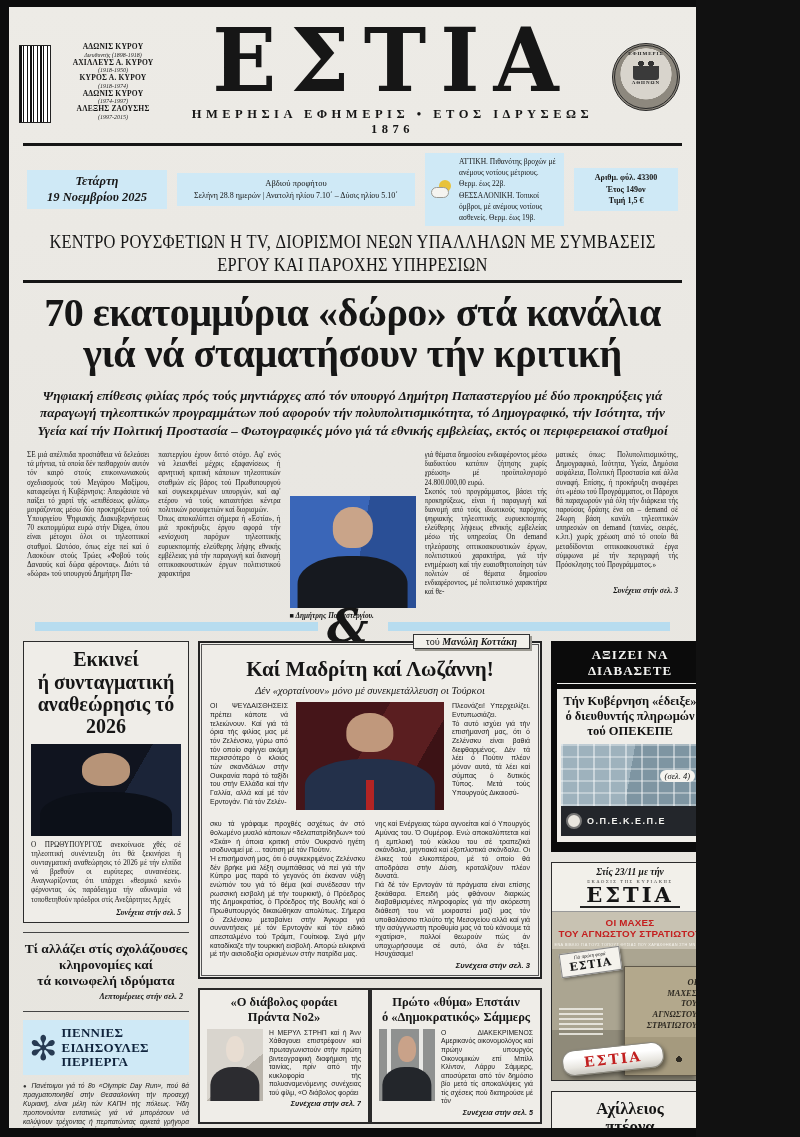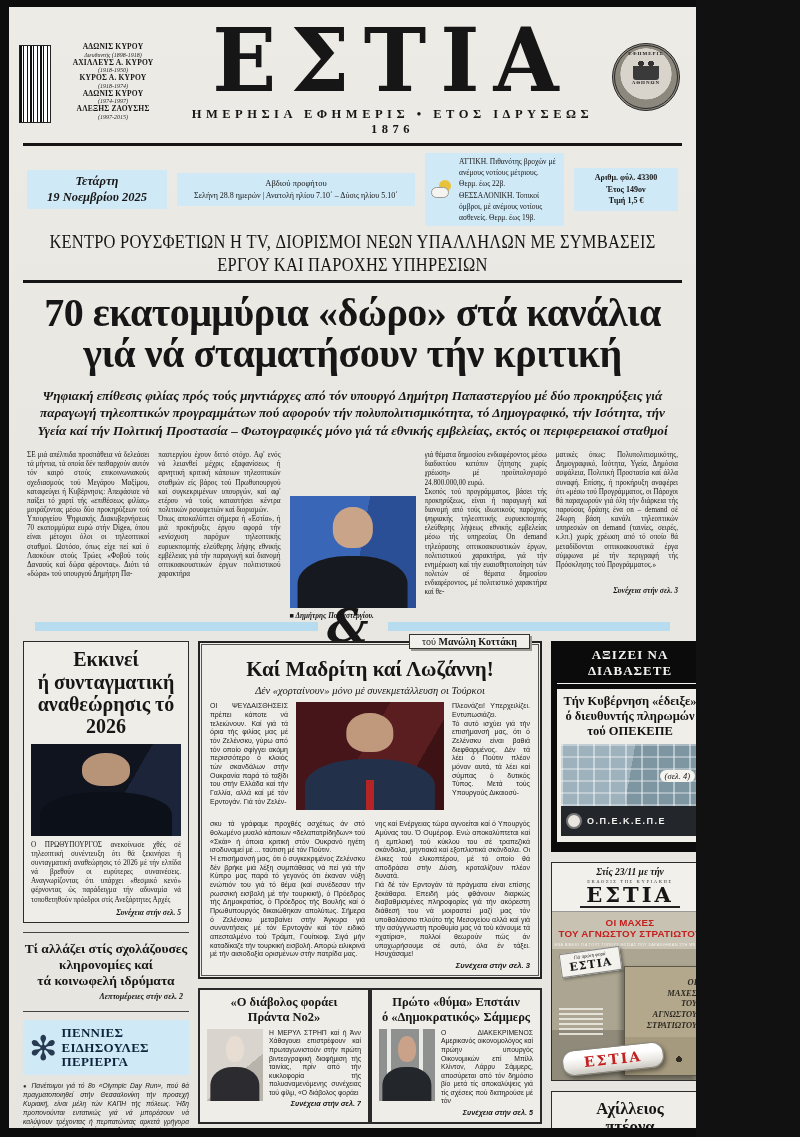--- a/index.html
+++ b/index.html
@@ -96,21 +96,21 @@
   .pen-items{font-family:"Liberation Sans","DejaVu Sans",sans-serif;font-style:italic;
              font-size:6.7px;line-height:1.32;margin-top:7px;}
   .pen-item{margin-bottom:7px;}
   .pen-bullet{font-style:normal;font-size:6px;color:#333;}
 
   
   .kot{position:relative;border:2px solid #222;box-shadow:inset 0 0 0 1px #efede8,inset 0 0 0 2px #555;
        padding:12px 10px 7px;background:#efede8;}
   .kot-byline{position:absolute;top:-9px;right:10px;background:#f2f0ea;border:1px solid #333;
       box-shadow:2px 2px 0 #9a9890;padding:1px 12px;font-size:10px;}
-  .kot-byline b{}
+  .kot-byline b{font-style:italic;}
   .kot-title{text-align:center;font-weight:bold;font-size:21px;margin-top:2px;}
   .kot-sub{text-align:center;font-style:italic;font-size:10.5px;margin:3px 0 6px;}
   .kot-row1{display:flex;gap:8px;height:112px;}
   .kot-c{flex:1;font-family:"Liberation Sans","DejaVu Sans",sans-serif;font-size:7px;line-height:1.24;}
   .kot-photo{flex:0 0 148px;height:108px;background:linear-gradient(120deg,#451519 0 45%,#5a1e20 45% 75%,#3c1215 75% 100%);}
   .kot-row2{display:flex;gap:10px;height:150px;margin-top:6px;}
   .kot-c2{flex:1;font-family:"Liberation Sans","DejaVu Sans",sans-serif;font-size:7px;line-height:1.24;}
 
   
   .two-row{display:flex;margin-top:9px;}

